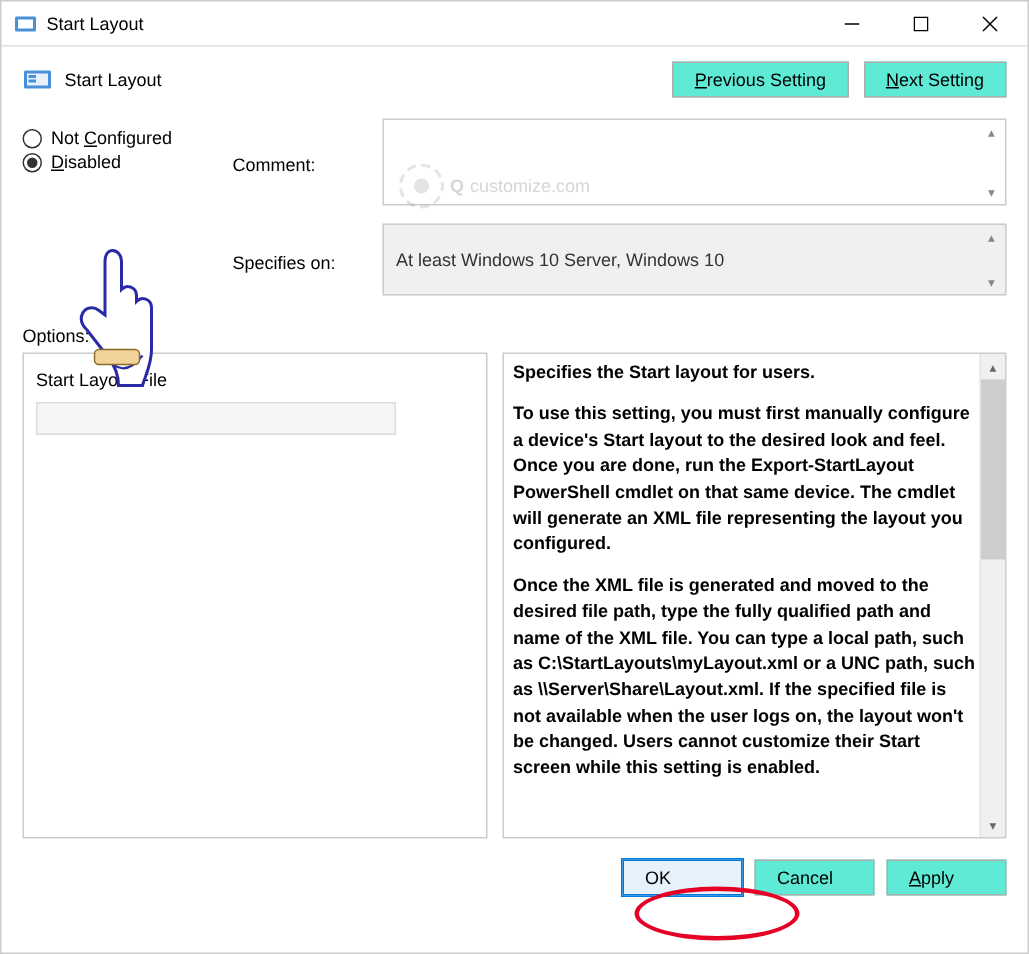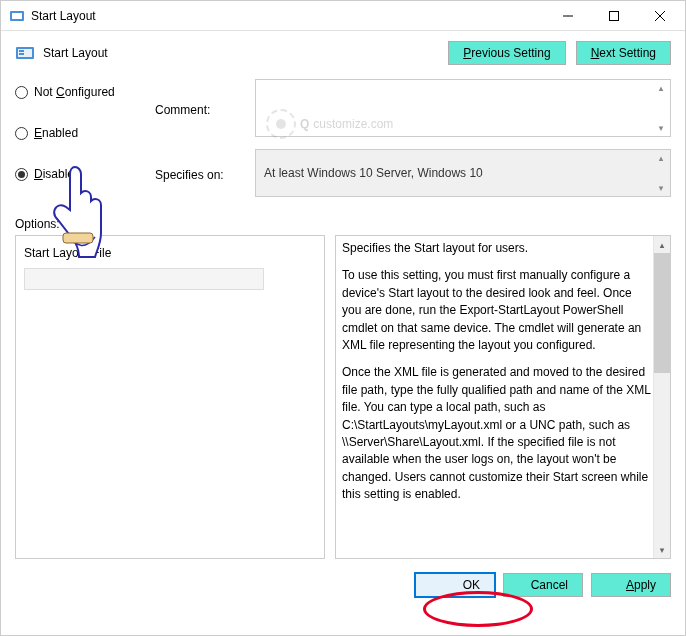--- a/index.html
+++ b/index.html
@@ -20,21 +20,21 @@
 .header-title { font-size: 12px; }
 .nav-btns { display: flex; gap: 10px; }
 .btn { background: #5eead4; border: 1px solid #adadad; padding: 4px 14px; font-size: 12px; cursor: default; }
 
 
 .columns { display: flex; padding: 4px 14px; gap: 10px; }
 .left-col { width: 130px; }
 .right-col { flex: 1; }
 
 
-.radio-group { display: flex; flex-direction: column; gap: 27px; padding-top: 6px; }
+.radio-group { display: flex; flex-direction: column; gap: 2px; padding-top: 6px; }
 .radio-item { display: flex; align-items: center; gap: 6px; font-size: 12px; }
 .radio-circle { width: 13px; height: 13px; border: 1px solid #333; border-radius: 50%; display: inline-flex; align-items: center; justify-content: center; }
 .radio-circle.checked::after { content: ""; width: 7px; height: 7px; background: #333; border-radius: 50%; }
 .radiotext span.u { text-decoration: underline; }
 
 
 .field-row { display: flex; align-items: center; gap: 10px; margin-bottom: 12px; }
 .field-label { width: 90px; text-align: left; font-size: 12px; padding-top: 4px; }
 .field-box { flex: 1; border: 1px solid #ccc; background: #fff; min-height: 58px; position: relative; }
 .field-box.short { min-height: 36px; background: #f0f0f0; color: #333; padding: 16px 8px; display: flex; align-items: flex-start; }
@@ -47,29 +47,29 @@
 .split-header .right { flex: 1; font-size: 12px; }
 
 
 .panes { display: flex; padding: 2px 14px 6px 14px; gap: 10px; height: 332px; }
 .options-pane { width: 310px; border: 1px solid #ccc; padding: 10px 8px; position: relative; }
 .option-label { font-size: 12px; margin-bottom: 8px; }
 .option-input { width: 240px; height: 22px; border: 1px solid #ddd; background: #f5f5f5; }
 
 .help-pane { flex: 1; border: 1px solid #ccc; position: relative; overflow: hidden; }
 .help-content { position: absolute; left: 6px; right: 18px; top: 4px; bottom: 4px; overflow: hidden; font-size: 12px; line-height: 1.45; }
-.help-content p { margin-bottom: 10px; }
+.help-content p { margin-bottom: 10px; font-weight: bold; }
 .help-scroll { position: absolute; right: 0; top: 0; bottom: 0; width: 17px; background: #f0f0f0; display: flex; flex-direction: column; border-left: 1px solid #e6e6e6; }
 .help-scroll .sbtn { height: 17px; display: flex; align-items: center; justify-content: center; color: #666; font-size: 9px; }
 .help-scroll .thumb { margin-top: 0; height: 120px; background: #cdcdcd; }
 .help-scroll .track { flex: 1; }
 
 
 .bottom-buttons { display: flex; justify-content: flex-end; gap: 8px; padding: 8px 14px; }
-.bottom-buttons .btn { width: 80px; text-align: right; }
+.bottom-buttons .btn { width: 80px; text-align: left; }
 .ok-highlight { outline: 1px solid #0078d7; background: #e5f1fb; border-color: #0078d7; }
 
 
 .red-ellipse { position: absolute; width: 110px; height: 36px; border: 3px solid #e60026; border-radius: 50%; pointer-events: none; }
 
 
 .hand-pointer { position: absolute; left: 38px; top: 164px; width: 72px; height: 100px; pointer-events: none; }
 
 
 .watermark { position: absolute; left: 265px; top: 108px; opacity: 0.22; pointer-events: none; font-size: 22px; color: #444; display: flex; align-items: center; gap: 4px; font-family: Arial, sans-serif; }
@@ -127,24 +127,20 @@
 </div>
 
 <div class="columns">
   <div class="left-col">
     <div class="radio-group">
       <div class="radio-item">
         <span class="radio-circle"></span>
         <span class="radiotext">Not <span class="u">C</span>onfigured</span>
       </div>
       <div class="radio-item">
-        <span class="radio-circle"></span>
-        <span class="radiotext"><span class="u">E</span>nabled</span>
-      </div>
-      <div class="radio-item">
         <span class="radio-circle checked"></span>
         <span class="radiotext"><span class="u">D</span>isabled</span>
       </div>
     </div>
   </div>
   <div class="right-col">
     <div class="field-row">
       <div class="field-label">Comment:</div>
       <div class="field-box">
         <div class="scroll-arrows">

